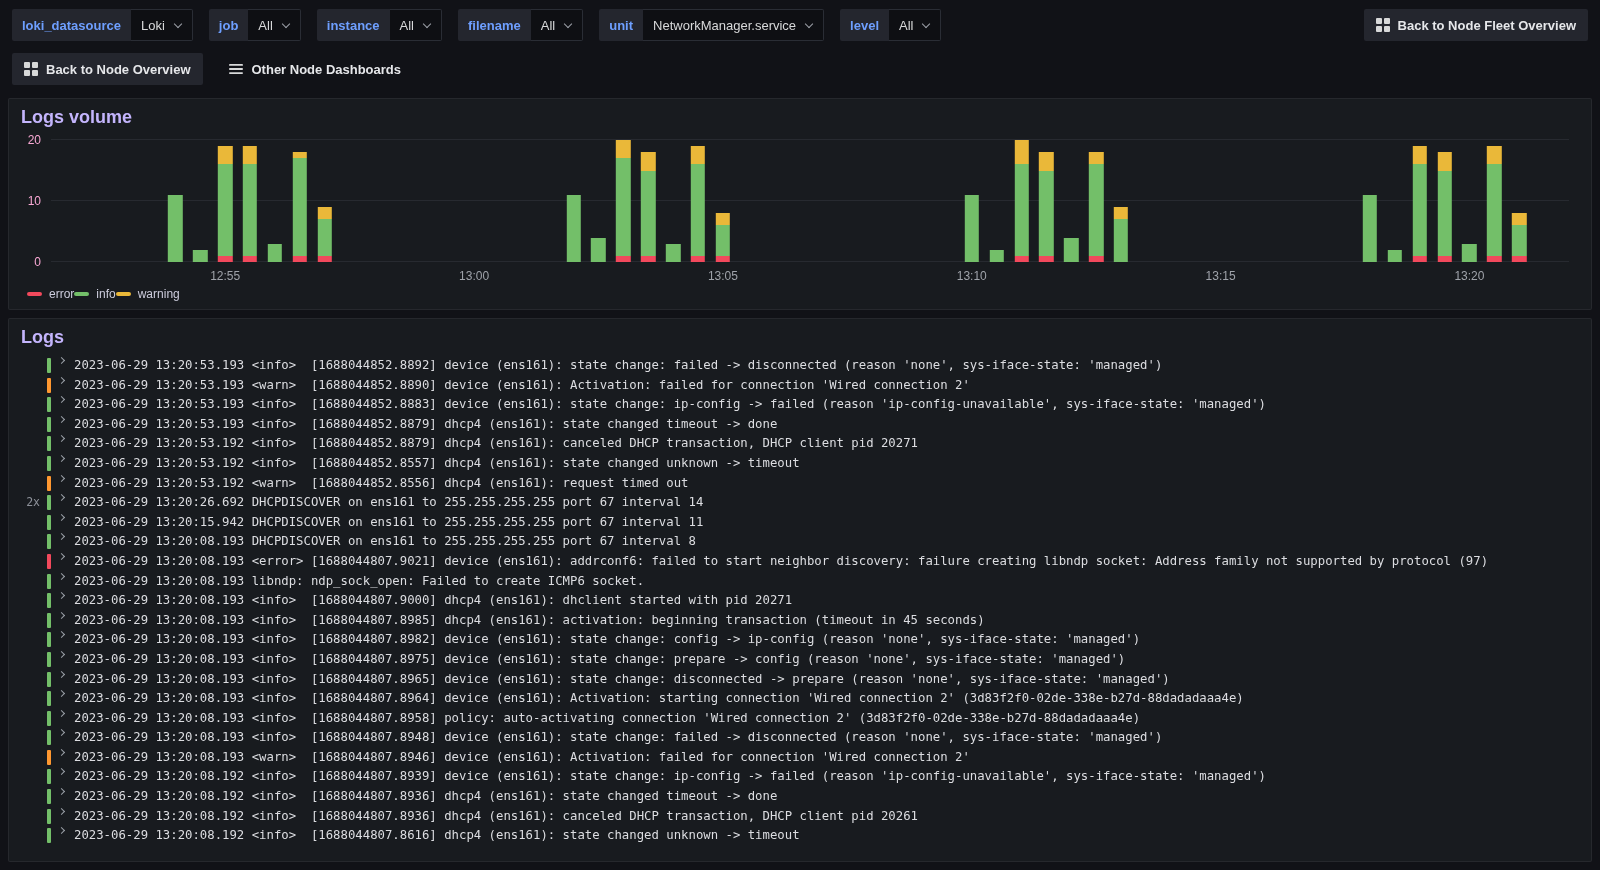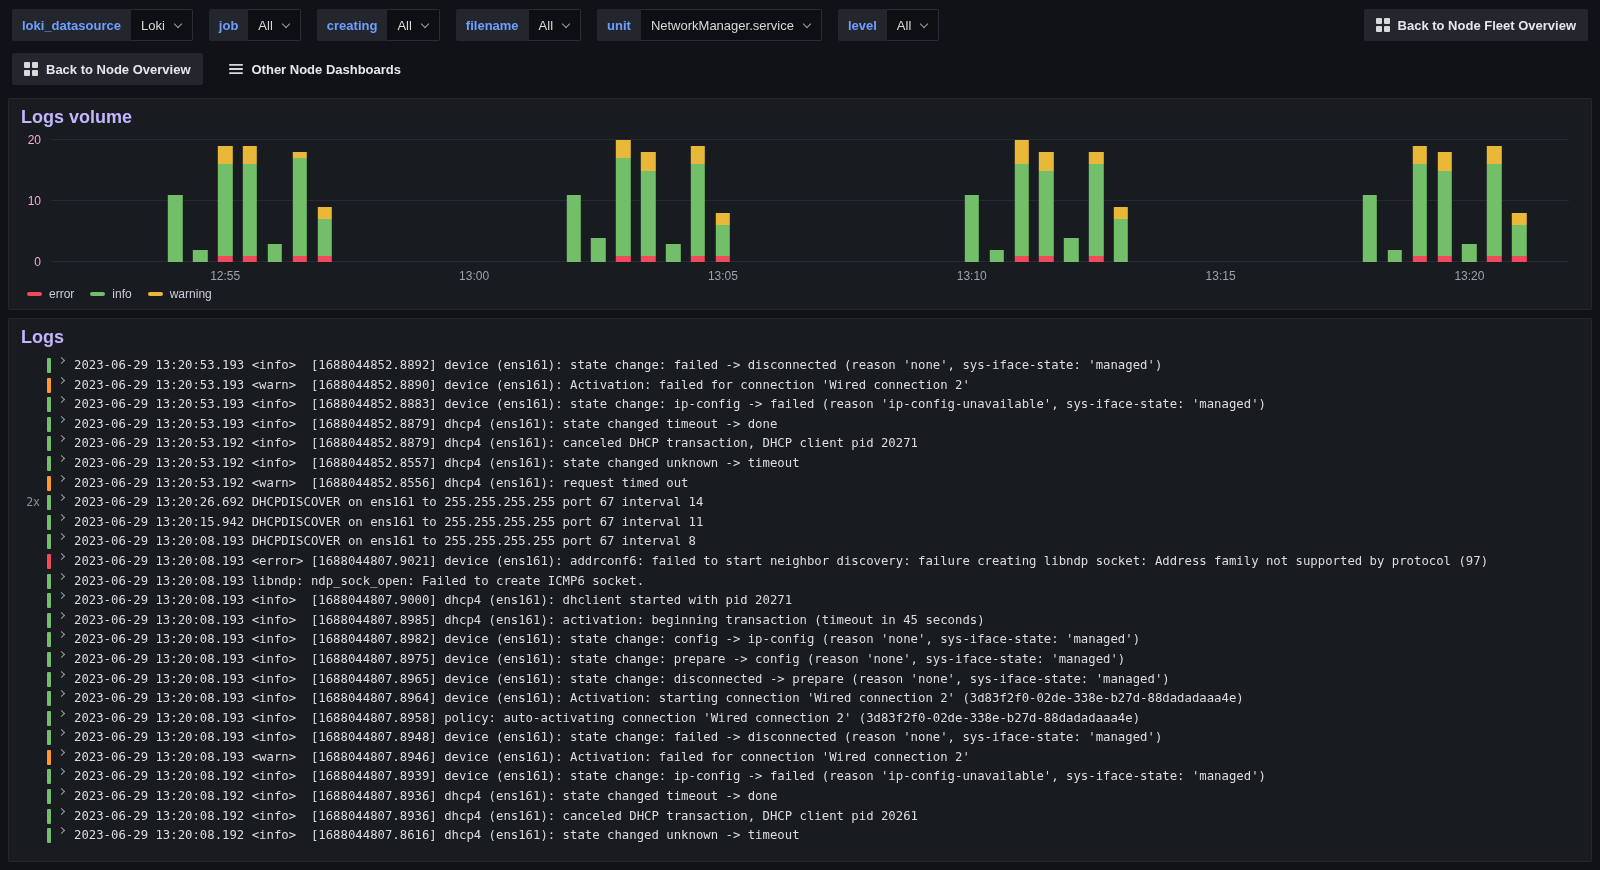--- a/index.html
+++ b/index.html
@@ -106,21 +106,21 @@
     position: absolute; top: 0; bottom: 0; width: 0.95%;
     transform: translateX(-50%);
     display: flex; flex-direction: column-reverse;
   }
   .seg { width: 100%; flex: none; }
   .x-labels { position: relative; height: 24px; margin-left: 32px; margin-right: 6px; flex: none; }
   .x-label {
     position: absolute; top: 7px; transform: translateX(-50%);
     font-size: 12px; color: #9fa3aa; white-space: nowrap;
   }
-  .legend { display: flex; align-items: center; gap: 16px; padding: 1px 0 2px 8px; flex: none; text-align: center; }
+  .legend { display: flex; align-items: center; padding: 1px 0 2px 8px; flex: none; text-align: center; }
   .legend-item { display: flex; align-items: center; gap: 7px; cursor: pointer; }
   .legend-swatch { width: 15px; height: 4px; border-radius: 2px; flex: none; }
   .legend-label { font-size: 12px; color: #ccccdc; }
 
   
   .log-lines { padding: 8px 8px 0 8px; overflow: hidden; }
   .log-row { display: flex; height: 19.6px; }
   .log-count {
     width: 30px; flex: none; text-align: right; padding-right: 7px;
     font-family: "DejaVu Sans Mono", monospace;
@@ -151,21 +151,21 @@
         </div>
       </div>
       <div class="var-control">
         <label class="var-label">job</label>
         <div class="var-value">
           <span class="var-value-text">All</span>
           <span class="chevron-down"></span>
         </div>
       </div>
       <div class="var-control">
-        <label class="var-label">creating</label>
+        <label class="var-label">instance</label>
         <div class="var-value">
           <span class="var-value-text">All</span>
           <span class="chevron-down"></span>
         </div>
       </div>
       <div class="var-control">
         <label class="var-label">filename</label>
         <div class="var-value">
           <span class="var-value-text">All</span>
           <span class="chevron-down"></span>

